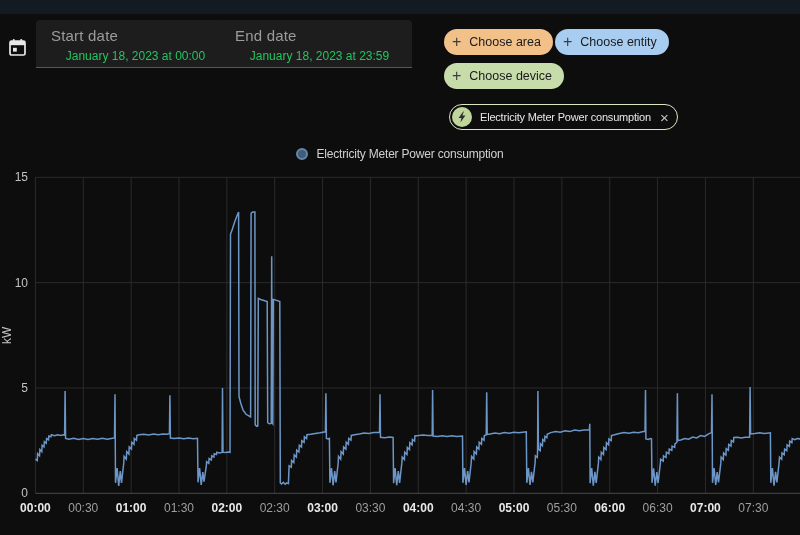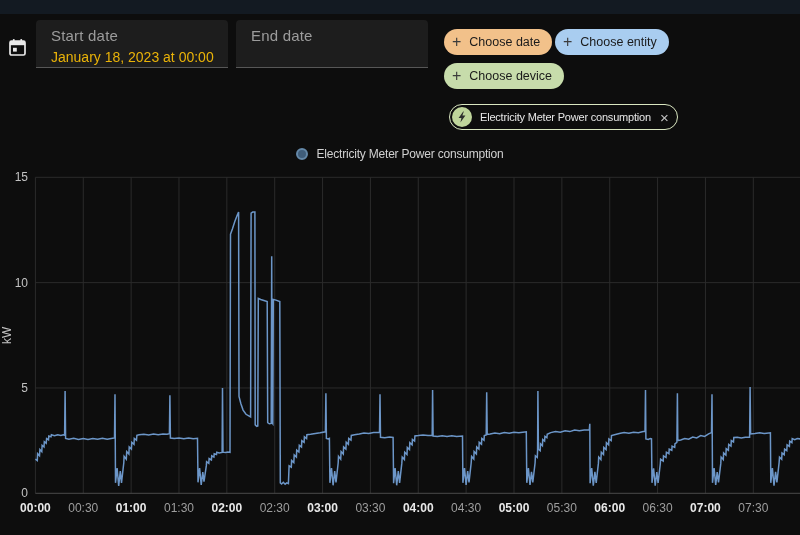--- a/index.html
+++ b/index.html
@@ -3,21 +3,21 @@
 <meta charset="utf-8">
 <style>
   * { margin:0; padding:0; box-sizing:border-box; }
   html,body { width:800px; height:535px; background:#0d0d0d; overflow:hidden;
     font-family:"Liberation Sans", sans-serif; }
   .topstrip { position:absolute; left:0; top:0; width:800px; height:14px; background:#131a22; }
   .cal-btn { position:absolute; left:8px; top:38px; width:19px; height:19px; background:none; border:none; cursor:pointer; }
   .datefield { position:absolute; top:20px; width:192px; height:48px; background:#1d1d1d;
     border-radius:4px 4px 0 0; border-bottom:1px solid #575757; padding:7px 8px 0 15px; }
   .datefield .lbl { font-size:15px; color:#9c9c9c; letter-spacing:.2px; }
-  .datefield .val { font-size:14px; color:#eab308; margin-top:5px; white-space:nowrap; letter-spacing:0; }
+  .datefield .val { font-size:12px; color:#22c55e; margin-top:5px; white-space:nowrap; letter-spacing:0;text-align:center; }
   .chip { position:absolute; height:26px; border-radius:13px; display:flex; align-items:center;
     padding:0 12px 0 8px; font-size:12.5px; font-weight:500; color:#1b1b1b; border:none; cursor:pointer;
     font-family:"Liberation Sans", sans-serif; }
   .chip .plus { font-size:16px; font-weight:400; color:#3c3c3c; margin-right:8px; line-height:1; }
   .chip-area { left:444px; top:29px; background:#f2c18a; }
   .chip-device { left:555px; top:29px; background:#a9cdf0; }
   .chip-entity { left:444px; top:63px; background:#c7dcab; }
   .chip-selected { position:absolute; left:449px; top:104px; height:26px; border-radius:13px;
     border:1px solid #d9e6c0; display:flex; align-items:center; padding:0 9px 0 2px;
     background:rgba(0,0,0,0); color:#e8e8e8; font-size:11px; letter-spacing:-0.2px; }
@@ -43,27 +43,28 @@
     <rect x="4.9" y="1.1" width="1.7" height="2.3" fill="#e9e9e9"></rect>
     <rect x="12.4" y="1.1" width="1.7" height="2.3" fill="#e9e9e9"></rect>
   </svg>
 </button>
 
 <div class="datefield" style="left:36px">
   <div class="lbl">Start date</div>
   <div class="val">January 18, 2023 at 00:00</div>
 </div>
 
-<div class="datefield" style="left:236px">
+<div class="datefield" style="left:220px">
   <div class="lbl">End date</div>
+  <div class="val">January 18, 2023 at 23:59</div>
 </div>
 
 <button class="chip chip-area">
   <span class="plus">+</span>
-  <span>Choose date</span>
+  <span>Choose area</span>
 </button>
 
 <button class="chip chip-device">
   <span class="plus">+</span>
   <span>Choose entity</span>
 </button>
 
 <button class="chip chip-entity">
   <span class="plus">+</span>
   <span>Choose device</span>

